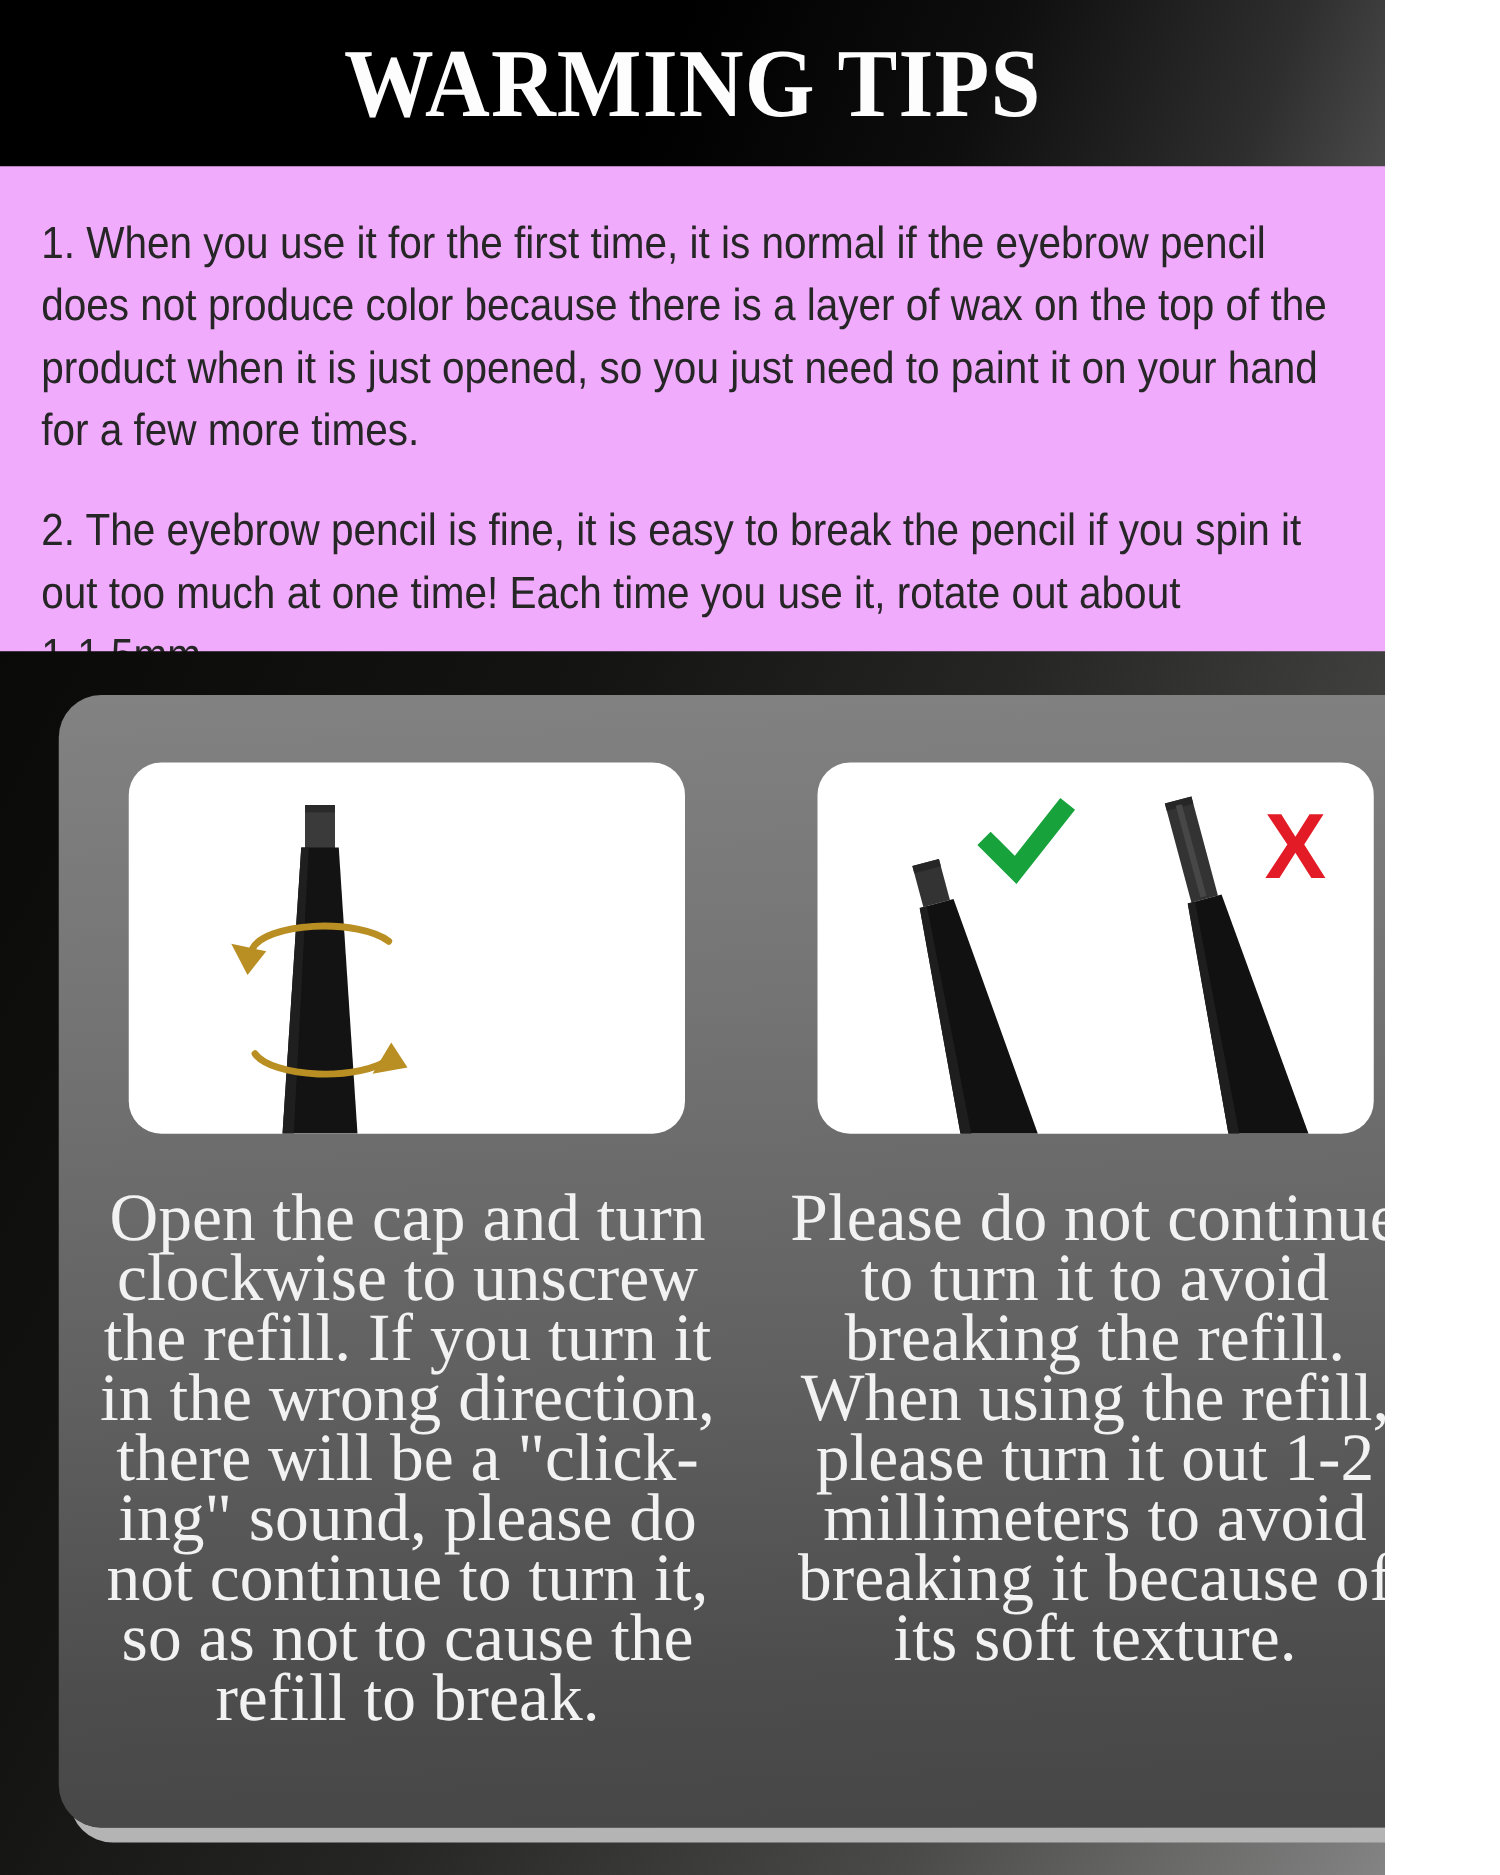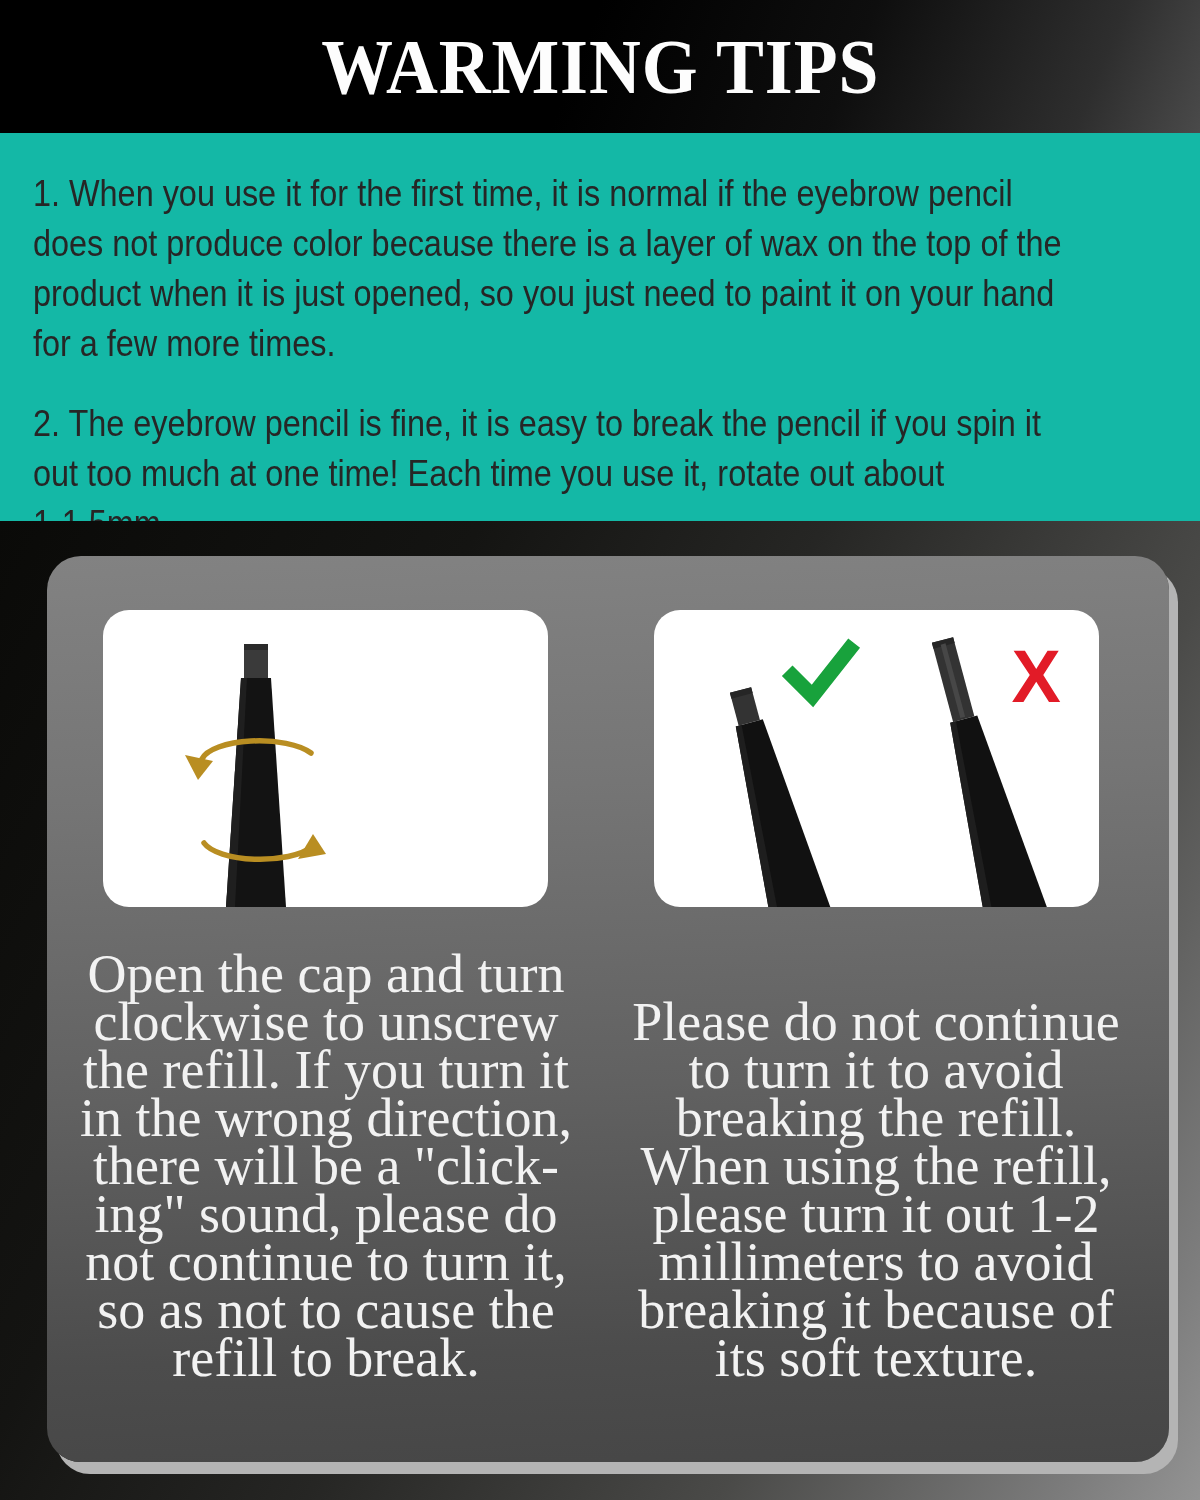--- a/index.html
+++ b/index.html
@@ -1,16 +1,16 @@
 <!DOCTYPE html>
 <html><head>
 <meta charset="utf-8">
 <style>
   html,body{margin:0;padding:0;background:#ffffff;}
-  .page{position:relative;width:1200px;height:1500px;overflow:hidden;background:#14b8a6;
+  .page{position:relative;width:1108px;height:1500px;overflow:hidden;background:#f0abfc;
         font-family:"Liberation Sans",sans-serif;}
 
   
   .banner{position:relative;width:100%;height:133px;
           background:linear-gradient(112deg,#000 0%,#000 48%,#0e0e0e 70%,#2e2e2e 90%,#4a4a4a 100%);
           display:flex;align-items:center;justify-content:center;}
   .banner h1{margin:0;color:#fdfdfd;font-family:"Liberation Serif",serif;font-weight:700;
              font-size:78px;letter-spacing:1px;transform:scaleX(0.92);white-space:nowrap;}
 
   
@@ -28,21 +28,21 @@
          box-shadow:9px 12px 0 0 #b4b4b4;}
 
   .cards{display:flex;justify-content:space-between;padding:54px 70px 0 56px;}
   .card{width:445px;height:297px;background:#ffffff;border-radius:26px;overflow:hidden;}
   .card svg{display:block;width:445px;height:297px;}
 
   .captions{display:flex;margin-top:43px;}
   .caption{width:500px;margin:0;color:#f2f2f2;text-align:center;
            font-family:"Liberation Serif",serif;font-size:54px;line-height:48px;white-space:pre-line;}
   .caption.left{margin-left:29px;}
-  .caption.right{margin-left:50px;margin-top:48px;}
+  .caption.right{margin-left:50px;}
 </style>
 </head>
 <body>
 
 <div class="page">
 
   <header class="banner">
     <h1>WARMING TIPS</h1>
   </header>
 

